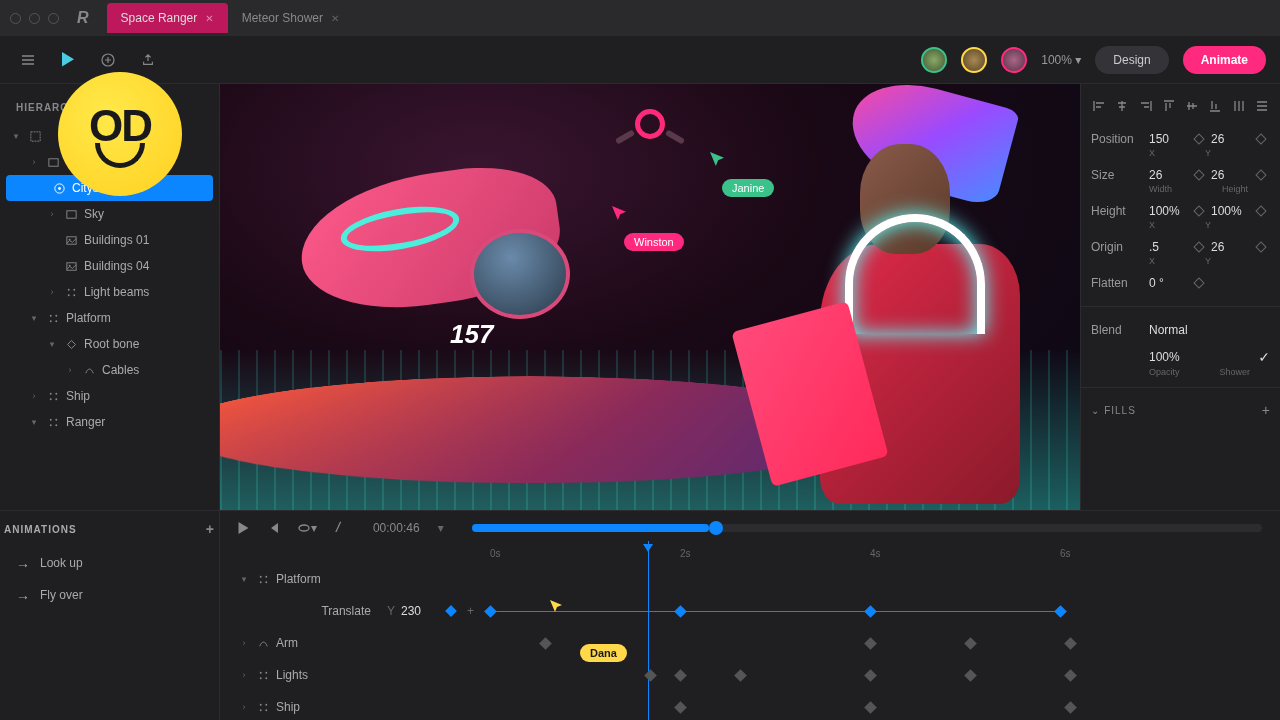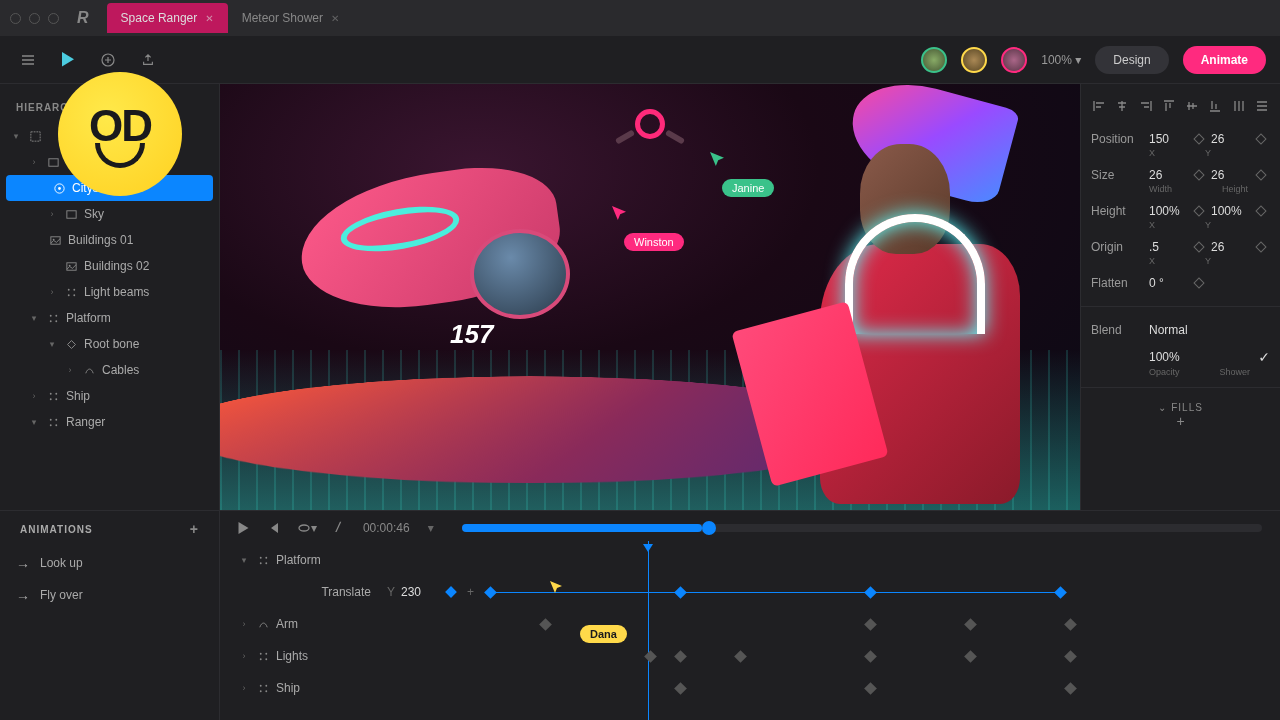--- a/index.html
+++ b/index.html
@@ -68,35 +68,35 @@
 .inspector { width: 200px; background: #1f1f22; border-left: 1px solid #2c2c30; padding: 10px; }
 .align-row { display: flex; justify-content: space-between; padding: 4px 0 12px; }
 .align-row span { width: 16px; height: 16px; display: flex; align-items: center; justify-content: center; cursor: pointer; }
 .prop-row { display: flex; align-items: center; padding: 6px 0; gap: 8px; }
 .prop-label { width: 50px; color: #999; }
 .prop-val { width: 38px; color: #ddd; }
 .prop-diamond { width: 8px; height: 8px; transform: rotate(45deg); border: 1px solid #666; }
 .prop-sub { font-size: 9px; color: #666; padding-left: 58px; display: flex; gap: 50px; margin-top: -4px; margin-bottom: 4px; }
 .section-sep { border-top: 1px solid #2c2c30; margin: 10px -10px; }
 .check-icon { color: #ddd; font-size: 14px; }
-.fills-header { display: flex; justify-content: space-between; align-items: center; padding: 4px 0; flex-direction: column; }
+.fills-header { display: flex; justify-content: space-between; align-items: center; padding: 4px 0; }
 .fills-header span:first-child { font-size: 10px; letter-spacing: 1px; }
 
 
 .bottom { display: flex; height: 210px; background: #1f1f22; border-top: 1px solid #2c2c30; }
 .anim-panel { width: 220px; border-right: 1px solid #2c2c30; }
-.anim-header { display: flex; justify-content: space-between; align-items: center; padding: 10px 20px; font-size: 10px; font-weight: 700; letter-spacing: 1px; }
+.anim-header { display: flex; justify-content: space-between; align-items: center; padding: 10px 4px; font-size: 10px; font-weight: 700; letter-spacing: 1px; }
 .anim-item { display: flex; align-items: center; gap: 10px; padding: 8px 16px; color: #aaa; cursor: pointer; }
 .anim-item.active { color: #ddd; }
 .anim-item .arrow { width: 14px; }
 
 .timeline { flex: 1; position: relative; }
 .tl-controls { display: flex; align-items: center; gap: 18px; padding: 8px 18px; }
 .tl-controls span { cursor: pointer; color: #888; display: flex; align-items: center; }
-.tl-time { color: #ddd; margin-left: 6px; }
+.tl-time { color: #ddd; margin-left: 16px; }
 .tl-scrubber { height: 8px; background: #2c2c30; margin: 0 18px 0 260px; position: relative; border-radius: 4px; }
 .tl-scrubber-fill { position: absolute; left: 0; width: 30%; height: 100%; background: #0b86ff; border-radius: 4px; }
 .tl-scrubber-handle { position: absolute; left: 30%; top: -3px; width: 14px; height: 14px; background: #0b86ff; border-radius: 50%; }
 .tl-ruler { display: flex; margin-left: 270px; padding: 4px 0; color: #666; font-size: 10px; position: relative; }
 .tl-ruler span { width: 190px; }
 .tl-playhead { position: absolute; left: 428px; top: 30px; bottom: 0; width: 1px; background: #0b86ff; }
 .tl-playhead::before { content: ""; position: absolute; top: 3px; left: -5px; border: 5px solid transparent; border-top: 8px solid #0b86ff; }
 .tl-tracks { }
 .tl-track { display: flex; align-items: center; height: 32px; }
 .tl-track-head { width: 260px; display: flex; align-items: center; gap: 6px; padding-left: 18px; color: #aaa; }
@@ -207,41 +207,41 @@
         </div>
         <div class="tree-item" style="padding-left: 46px;">
           <span class="tree-chevron">›</span>
           <span class="tree-icon">
             <svg viewBox="0 0 14 14">
               <rect x="2" y="3" width="10" height="8" fill="none" stroke="#888"></rect>
             </svg>
           </span>
           <span>Sky</span>
         </div>
-        <div class="tree-item" style="padding-left: 30px;">
+        <div class="tree-item" style="padding-left: 46px;">
           <span class="tree-chevron"></span>
           <span class="tree-icon">
             <svg viewBox="0 0 14 14">
               <rect x="2" y="3" width="10" height="8" fill="none" stroke="#888"></rect>
               <circle cx="5" cy="6" r="1" fill="#888"></circle>
               <path d="M2 10l3-3 3 2 4-4" stroke="#888" fill="none"></path>
             </svg>
           </span>
           <span>Buildings 01</span>
         </div>
         <div class="tree-item" style="padding-left: 46px;">
           <span class="tree-chevron"></span>
           <span class="tree-icon">
             <svg viewBox="0 0 14 14">
               <rect x="2" y="3" width="10" height="8" fill="none" stroke="#888"></rect>
               <circle cx="5" cy="6" r="1" fill="#888"></circle>
               <path d="M2 10l3-3 3 2 4-4" stroke="#888" fill="none"></path>
             </svg>
           </span>
-          <span>Buildings 02</span>
+          <span>Buildings 04</span>
         </div>
         <div class="tree-item" style="padding-left: 46px;">
           <span class="tree-chevron">›</span>
           <span class="tree-icon">
             <svg viewBox="0 0 14 14">
               <circle cx="4" cy="4" r="1" fill="#888"></circle>
               <circle cx="10" cy="4" r="1" fill="#888"></circle>
               <circle cx="4" cy="10" r="1" fill="#888"></circle>
               <circle cx="10" cy="10" r="1" fill="#888"></circle>
             </svg>
@@ -496,20 +496,26 @@
               <path d="M2 6a5 3 0 0110 0 5 3 0 01-10 0" fill="none" stroke="#888" stroke-width="1.3"></path>
             </svg> ▾</span>
         <span style="font-style:italic;font-size:14px">𝐼</span>
         <span class="tl-time">00:00:46</span>
           <span style="color:#666">▾</span>
       </div>
       <div class="tl-scrubber" style="flex:1;margin-left:10px;margin-right:18px">
         <div class="tl-scrubber-fill"></div>
           <div class="tl-scrubber-handle"></div>
       </div>
+    </div>
+    <div class="tl-ruler">
+      <span>0s</span>
+        <span>2s</span>
+        <span>4s</span>
+        <span>6s</span>
     </div>
     <div class="tl-playhead"></div>
     <div class="tl-tracks" id="tracks">
         <div class="tl-track">
           <div class="tl-track-head">
             <span class="tree-chevron">▾</span>
             <span class="tree-icon">
               <svg viewBox="0 0 14 14">
                 <circle cx="4" cy="4" r="1" fill="#888"></circle>
                 <circle cx="10" cy="4" r="1" fill="#888"></circle>

